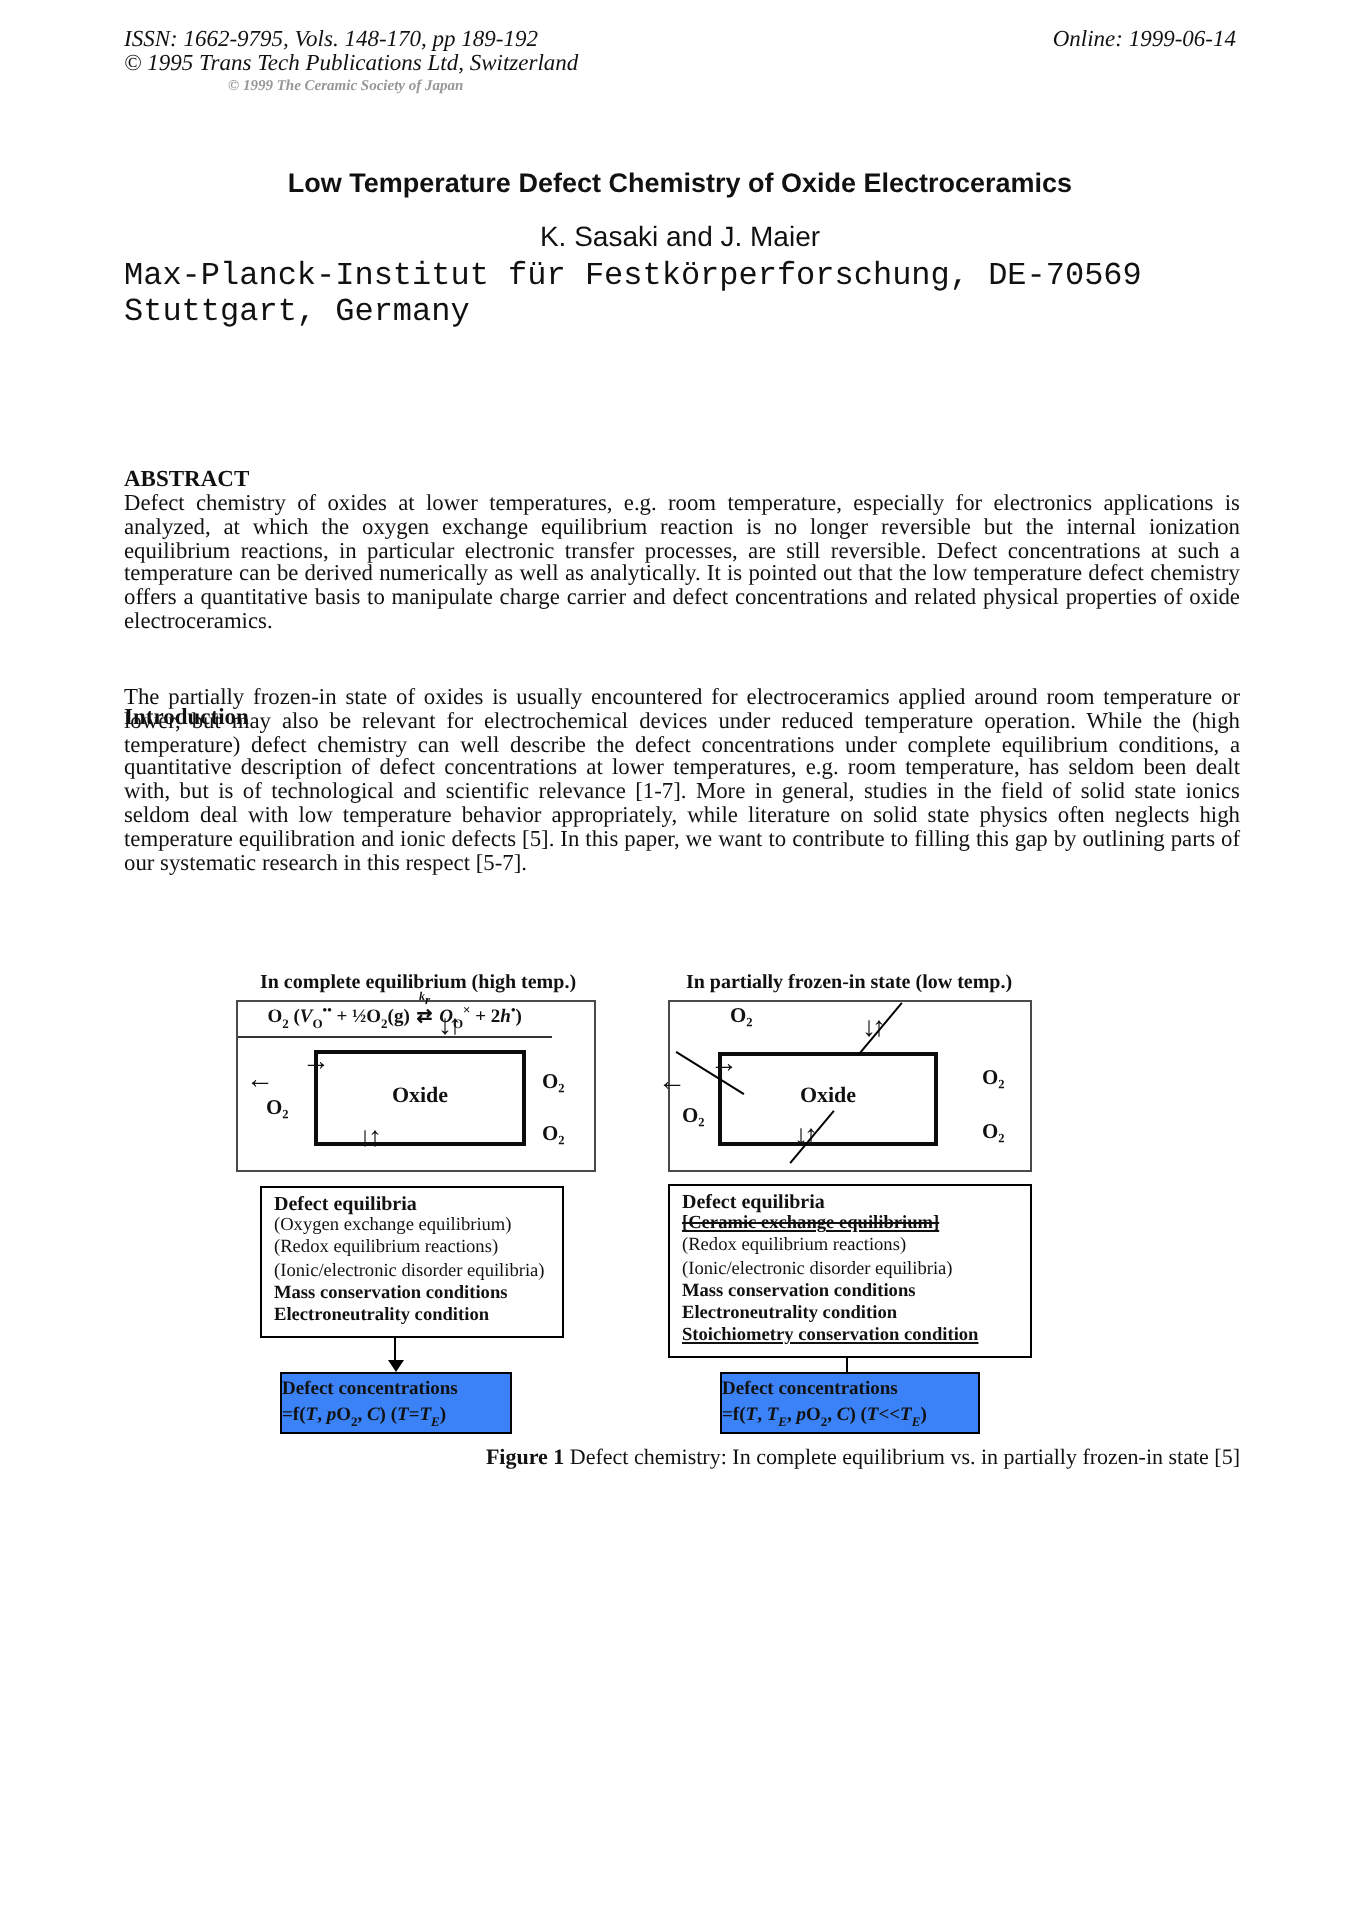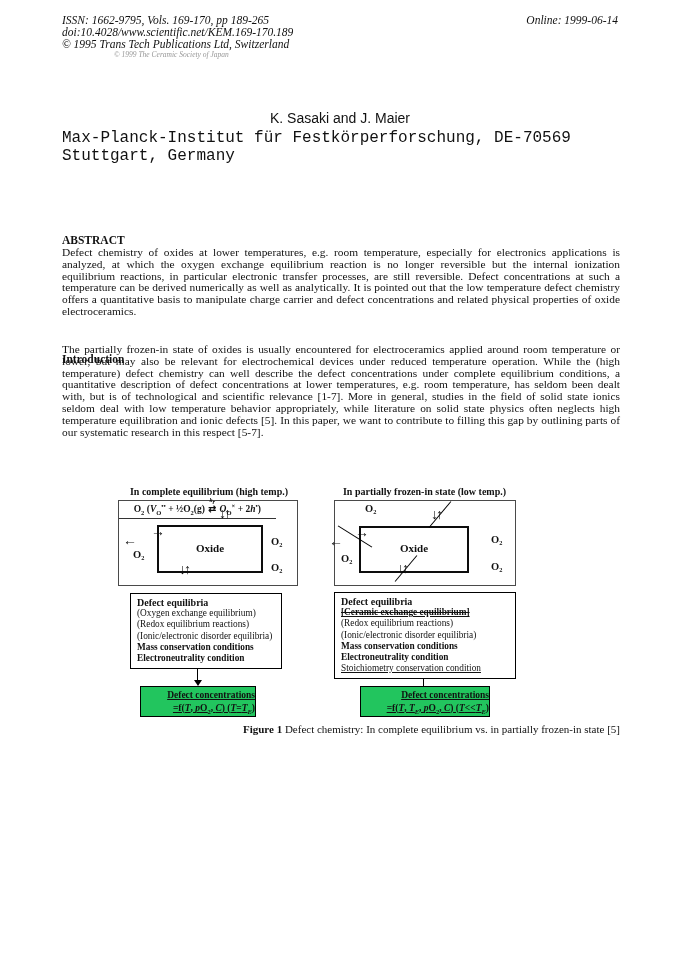--- a/index.html
+++ b/index.html
@@ -4,21 +4,21 @@
 <style>
   * { margin:0; padding:0; box-sizing:border-box; }
   html,body { background:#ffffff; }
   body { width:678px; height:959px; position:relative; overflow:hidden;
          font-family:"Liberation Serif", serif; color:#111; }
   .page { position:absolute; inset:0; background:#fff; }
 
   
   .hdr { position:absolute; left:62px; top:14px; font-style:italic; font-size:11.5px; line-height:12px; }
   .hdr div { white-space:nowrap; }
-  .ceramic { margin-left:52px; font-size:7.5px; color:#979797; line-height:9px; }
+  .ceramic { margin-left:52px; font-size:7.5px; color:#979797; line-height:9px;font-weight:bold; }
   .online { position:absolute; right:60px; top:14px; font-style:italic; font-size:11.5px; }
   .title { position:absolute; left:62px; right:60px; top:84px; text-align:center;
            font-family:"Liberation Sans", sans-serif; font-weight:bold; font-size:13.5px; }
   .authors { position:absolute; left:62px; right:60px; top:110px; text-align:center;
              font-family:"Liberation Sans", sans-serif; font-size:14px; }
   .affil { position:absolute; left:62px; right:60px; top:129px; 
            font-family:Liberation Mono, monospace; font-size:16px; }
   .keywords { position:absolute; left:62px; right:58px; top:150px; text-align:justify;
               font-family:"Liberation Sans", sans-serif; font-size:10.5px; line-height:13px; }
   .kw-label { font-weight:bold; text-decoration:underline; }
@@ -47,48 +47,48 @@
   .apair-h .top { text-align:right; padding-right:4px; }
   .apair-h .bot { text-align:left; }
   .apair-v { position:absolute; font-size:14px; font-weight:bold; letter-spacing:-2px; line-height:28px; }
   .slash { position:absolute; border-top:1.7px solid #000; }
 
   .deq-box { position:absolute; border:1.6px solid #000; background:#fff;
              padding:3px 4px 4px 6px; font-size:9.3px; line-height:11.2px; }
   .deq-head { font-weight:bold; font-size:10px; }
   .deq-bold { font-weight:bold; }
   .deq-struck { font-weight:bold; text-decoration:underline line-through; }
-  .deq-underline { font-weight:normal; text-decoration:underline; }
+  .deq-underline { font-weight:bold; text-decoration:underline; }
 
   .flow-line { position:absolute; border-left:1.6px solid #000; }
   .flow-head { position:absolute; width:0; height:0;
                border-left:4px solid transparent; border-right:4px solid transparent;
                border-top:6px solid #000; }
 
-  .conc-box { position:absolute; border:1.6px solid #000; background:#22c55e; text-align:right;
-              font-weight:bold; font-size:9.5px; line-height:12.5px; padding-top:2px;text-decoration:underline; }
+  .conc-box { position:absolute; border:1.6px solid #000; background:#3b82f6; text-align:left;
+              font-weight:bold; font-size:9.5px; line-height:12.5px; padding-top:2px; }
   .conc-box i { font-style:italic; }
   .conc-box sub { font-size:6.5px; }
 
   .caption { position:absolute; left:62px; right:58px; top:723px; text-align:right; font-size:11px; }
   .cap-label { font-weight:bold; }
 </style>
 </head>
 <body>
 
 <div class="page">
 
   <div class="hdr">
-    <div>ISSN: 1662-9795, Vols. 169-170, pp 189-265</div>
-    <div>doi:10.4028/www.scientific.net/KEM.169-170.189</div>
+    <div>ISSN: 1662-9795, Vols. 148-170, pp 189-192</div>
     <div>© 1995 Trans Tech Publications Ltd, Switzerland</div>
     <div class="ceramic">© 1999 The Ceramic Society of Japan</div>
   </div>
   <div class="online">Online: 1999-06-14</div>
 
+  <div class="title">Low Temperature Defect Chemistry of Oxide Electroceramics</div>
   <div class="authors">K. Sasaki and J. Maier</div>
   <div class="affil">Max-Planck-Institut für Festkörperforschung, DE-70569 Stuttgart, Germany</div>
 
 
   <div class="abs-head">ABSTRACT</div>
   <div class="abs-text">Defect chemistry of oxides at lower temperatures, e.g. room temperature, especially for electronics applications is analyzed, at which the oxygen exchange equilibrium reaction is no longer reversible but the internal ionization equilibrium reactions, in particular electronic transfer processes, are still reversible. Defect concentrations at such a temperature can be derived numerically as well as analytically. It is pointed out that the low temperature defect chemistry offers a quantitative basis to manipulate charge carrier and defect concentrations and related physical properties of oxide electroceramics.</div>
 
   <div class="intro-head">Introduction</div>
   <div class="intro-text">The partially frozen-in state of oxides is usually encountered for electroceramics applied around room temperature or lower, but may also be relevant for electrochemical devices under reduced temperature operation. While the (high temperature) defect chemistry can well describe the defect concentrations under complete equilibrium conditions, a quantitative description of defect concentrations at lower temperatures, e.g. room temperature, has seldom been dealt with, but is of technological and scientific relevance [1-7]. More in general, studies in the field of solid state ionics seldom deal with low temperature behavior appropriately, while literature on solid state physics often neglects high temperature equilibration and ionic defects [5]. In this paper, we want to contribute to filling this gap by outlining parts of our systematic research in this respect [5-7].</div>
 

